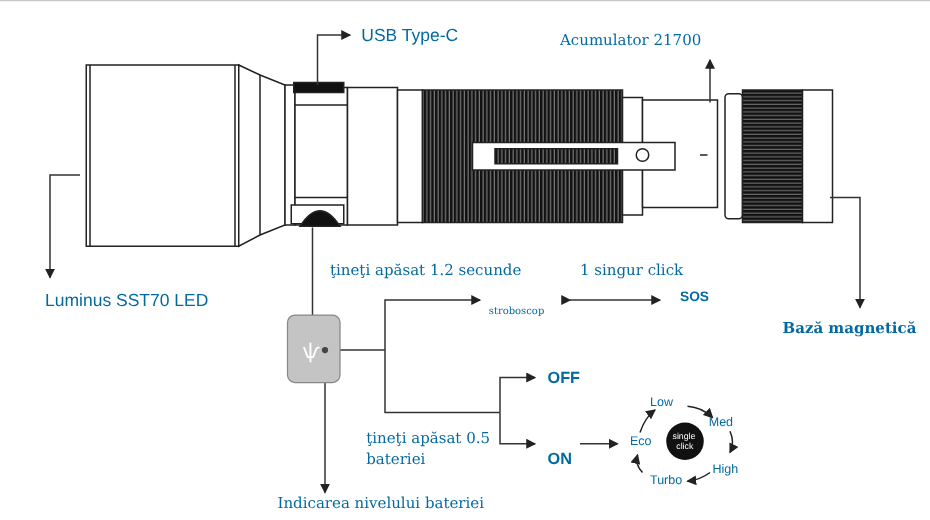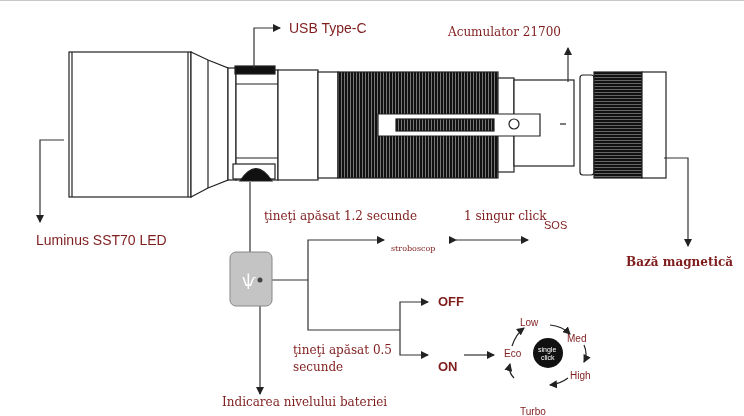--- a/index.html
+++ b/index.html
@@ -1,19 +1,19 @@
 <!DOCTYPE html>
 <html><head>
 <meta charset="utf-8">
 <style>
   html, body { margin: 0; padding: 0; background: #ffffff; }
   body { width: 744px; height: 416px; position: relative; overflow: hidden; }
   .topline { position: absolute; left: 0; top: 0; width: 744px; height: 1px; background: #c8c8c8; }
   svg#diagram { position: absolute; left: 0; top: 0; }
-  .lbl { position: absolute; white-space: nowrap; color: #7f1d1d; line-height: 1; }
+  .lbl { position: absolute; white-space: nowrap; color: #0369a1; line-height: 1; }
   .sans { font-family: "Liberation Sans", sans-serif; }
   .serif { font-family: "DejaVu Serif", serif; }
   .bold { font-weight: bold; }
 </style>
 </head>
 <body>
 
 <div class="topline"></div>
 
 <svg id="diagram" width="744" height="416" viewBox="0 0 744 416">
@@ -100,25 +100,25 @@
 </svg>
 
 <div class="lbl sans" style="left:289px;top:21px;font-size:14px;">USB Type-C</div>
 <div class="lbl serif" style="left:448px;top:26px;font-size:12px;">Acumulator  21700</div>
 <div class="lbl sans" style="left:36px;top:233px;font-size:14px;">Luminus SST70 LED</div>
 <div class="lbl serif bold" style="left:626px;top:256px;font-size:12px;">Bază magnetică</div>
 <div class="lbl serif" style="left:178px;top:396px;font-size:12px;margin-left:44px;">Indicarea nivelului bateriei</div>
 <div class="lbl serif" style="left:264px;top:210px;font-size:12px;">ţineţi apăsat 1.2 secunde</div>
 <div class="lbl serif" style="left:464px;top:210px;font-size:12px;">1 singur click</div>
 <div class="lbl serif" style="left:391px;top:245px;font-size:8px;">stroboscop</div>
-<div class="lbl sans" style="left:544px;top:220px;font-size:11px;">SOS</div>
+<div class="lbl sans" style="left:544px;top:233px;font-size:11px;font-weight:bold;">SOS</div>
 <div class="lbl sans bold" style="left:438px;top:295px;font-size:13px;">OFF</div>
 <div class="lbl sans bold" style="left:438px;top:348px;font-size:13px;margin-top:12px;">ON</div>
 <div class="lbl serif" style="left:293px;top:344px;font-size:12px;">ţineţi apăsat 0.5</div>
-<div class="lbl serif" style="left:293px;top:361px;font-size:12px;">secunde</div>
+<div class="lbl serif" style="left:293px;top:361px;font-size:12px;">bateriei</div>
 
 <div class="lbl sans" style="left:520px;top:318px;font-size:10px;">Low</div>
 <div class="lbl sans" style="left:567px;top:334px;font-size:10px;">Med</div>
 <div class="lbl sans" style="left:570px;top:371px;font-size:10px;">High</div>
-<div class="lbl sans" style="left:520px;top:380px;font-size:10px;margin-top:27px;">Turbo</div>
+<div class="lbl sans" style="left:520px;top:380px;font-size:10px;">Turbo</div>
 <div class="lbl sans" style="left:504px;top:349px;font-size:10px;">Eco</div>
 <div class="lbl sans" style="left:538px;top:346px;font-size:7px;color:#fff;">single</div>
 <div class="lbl sans" style="left:541px;top:354px;font-size:7px;color:#fff;">click</div>
 
 </body></html>

